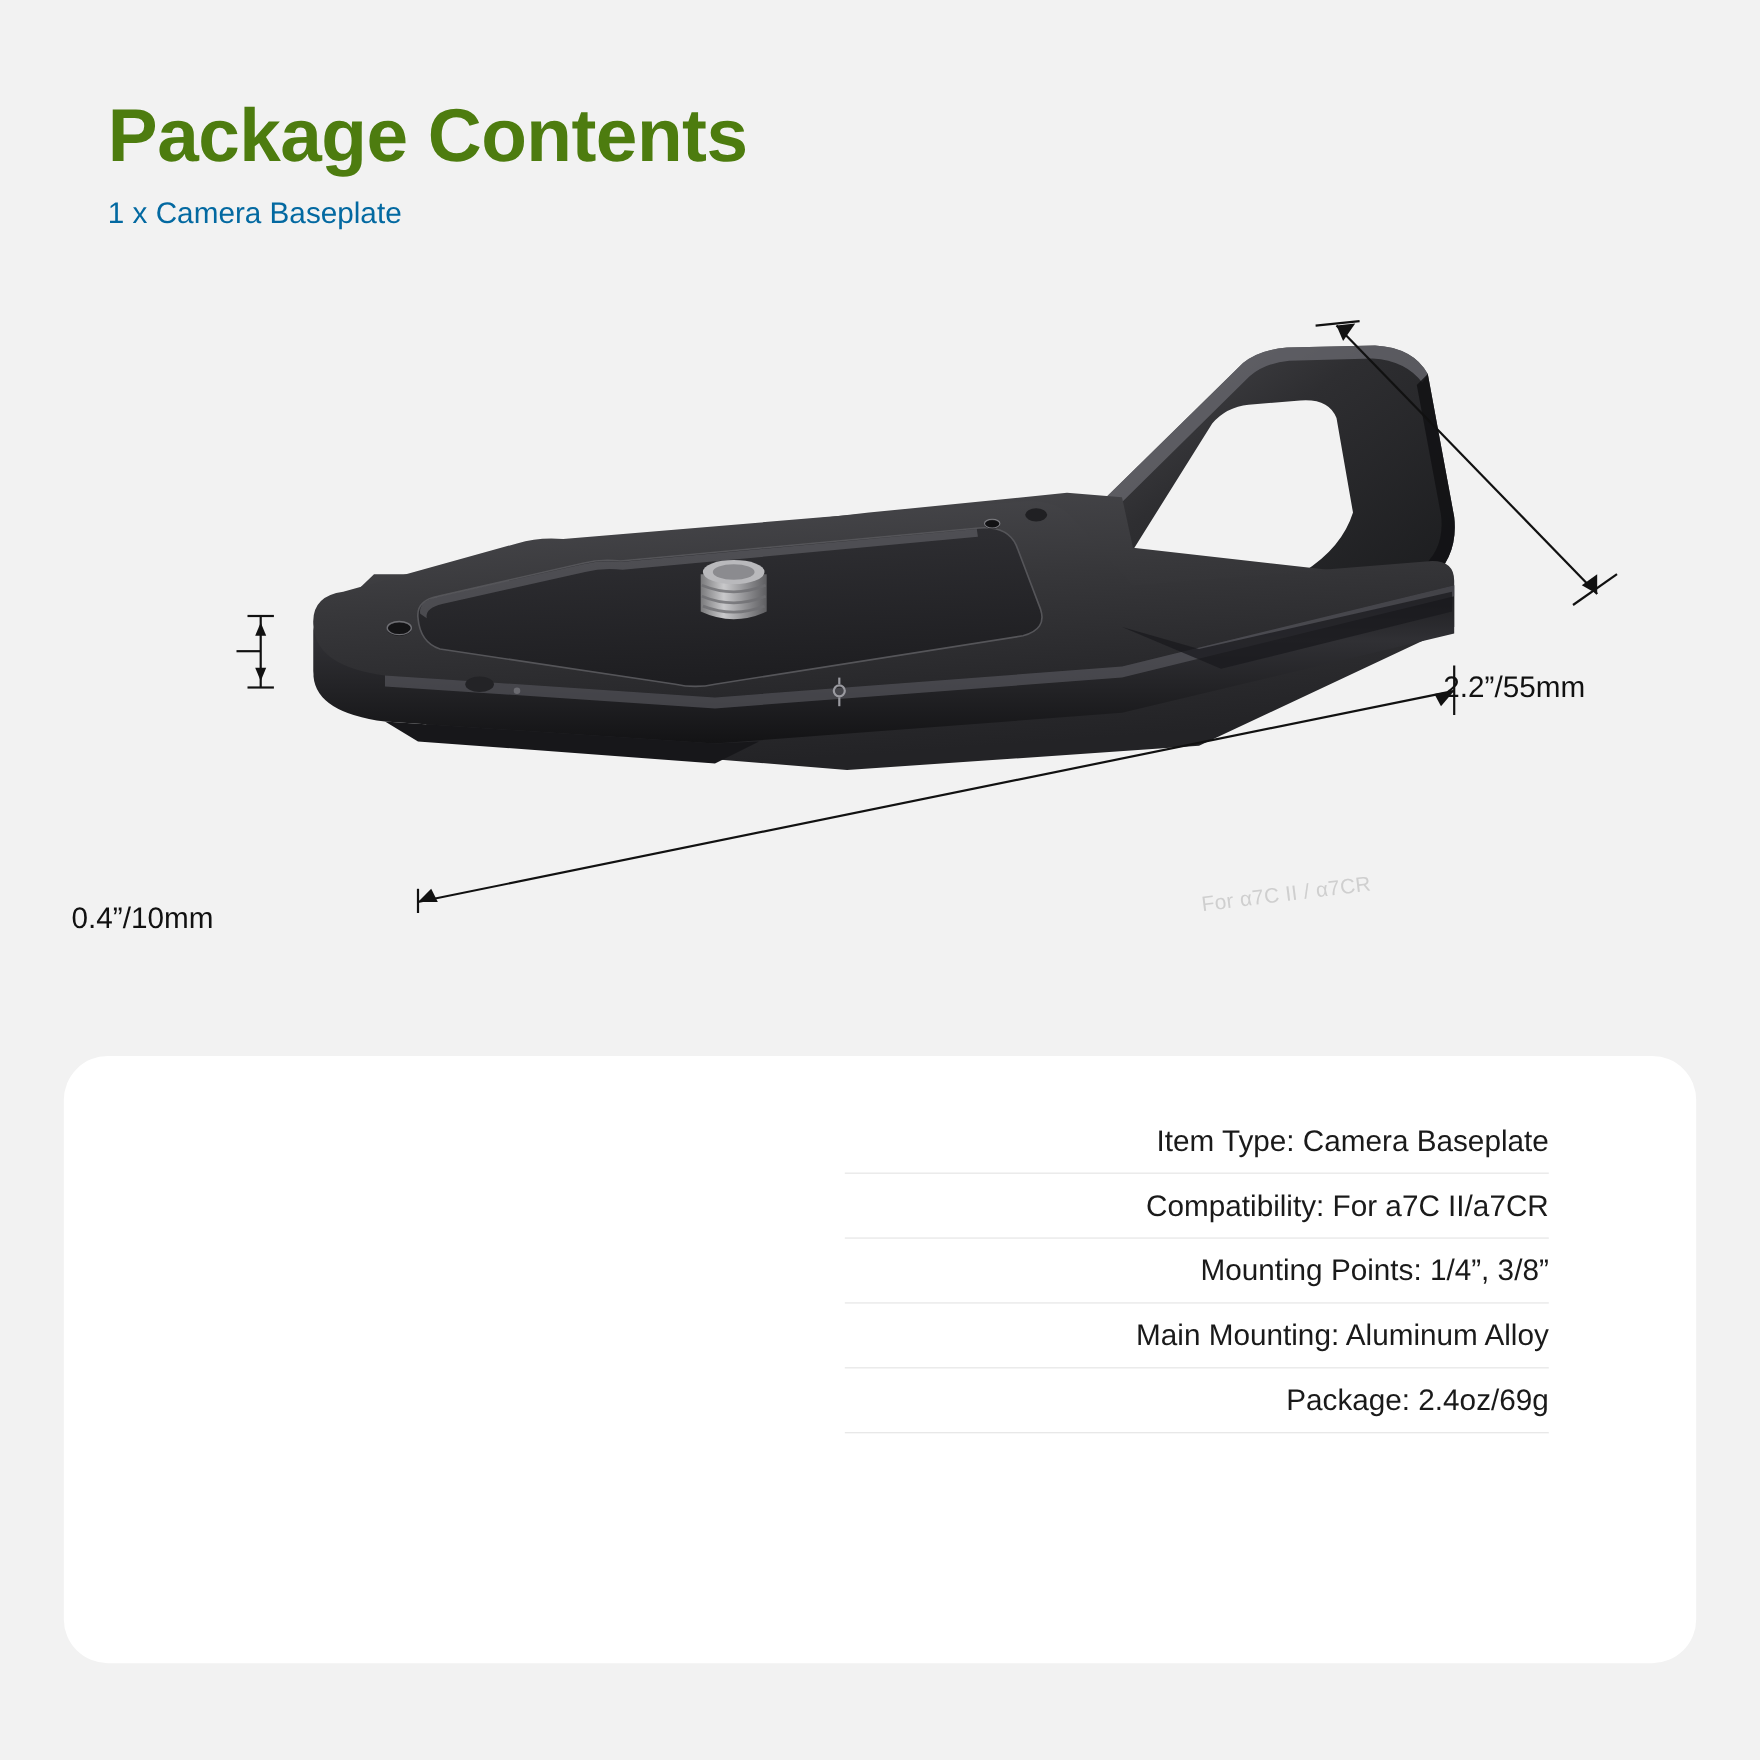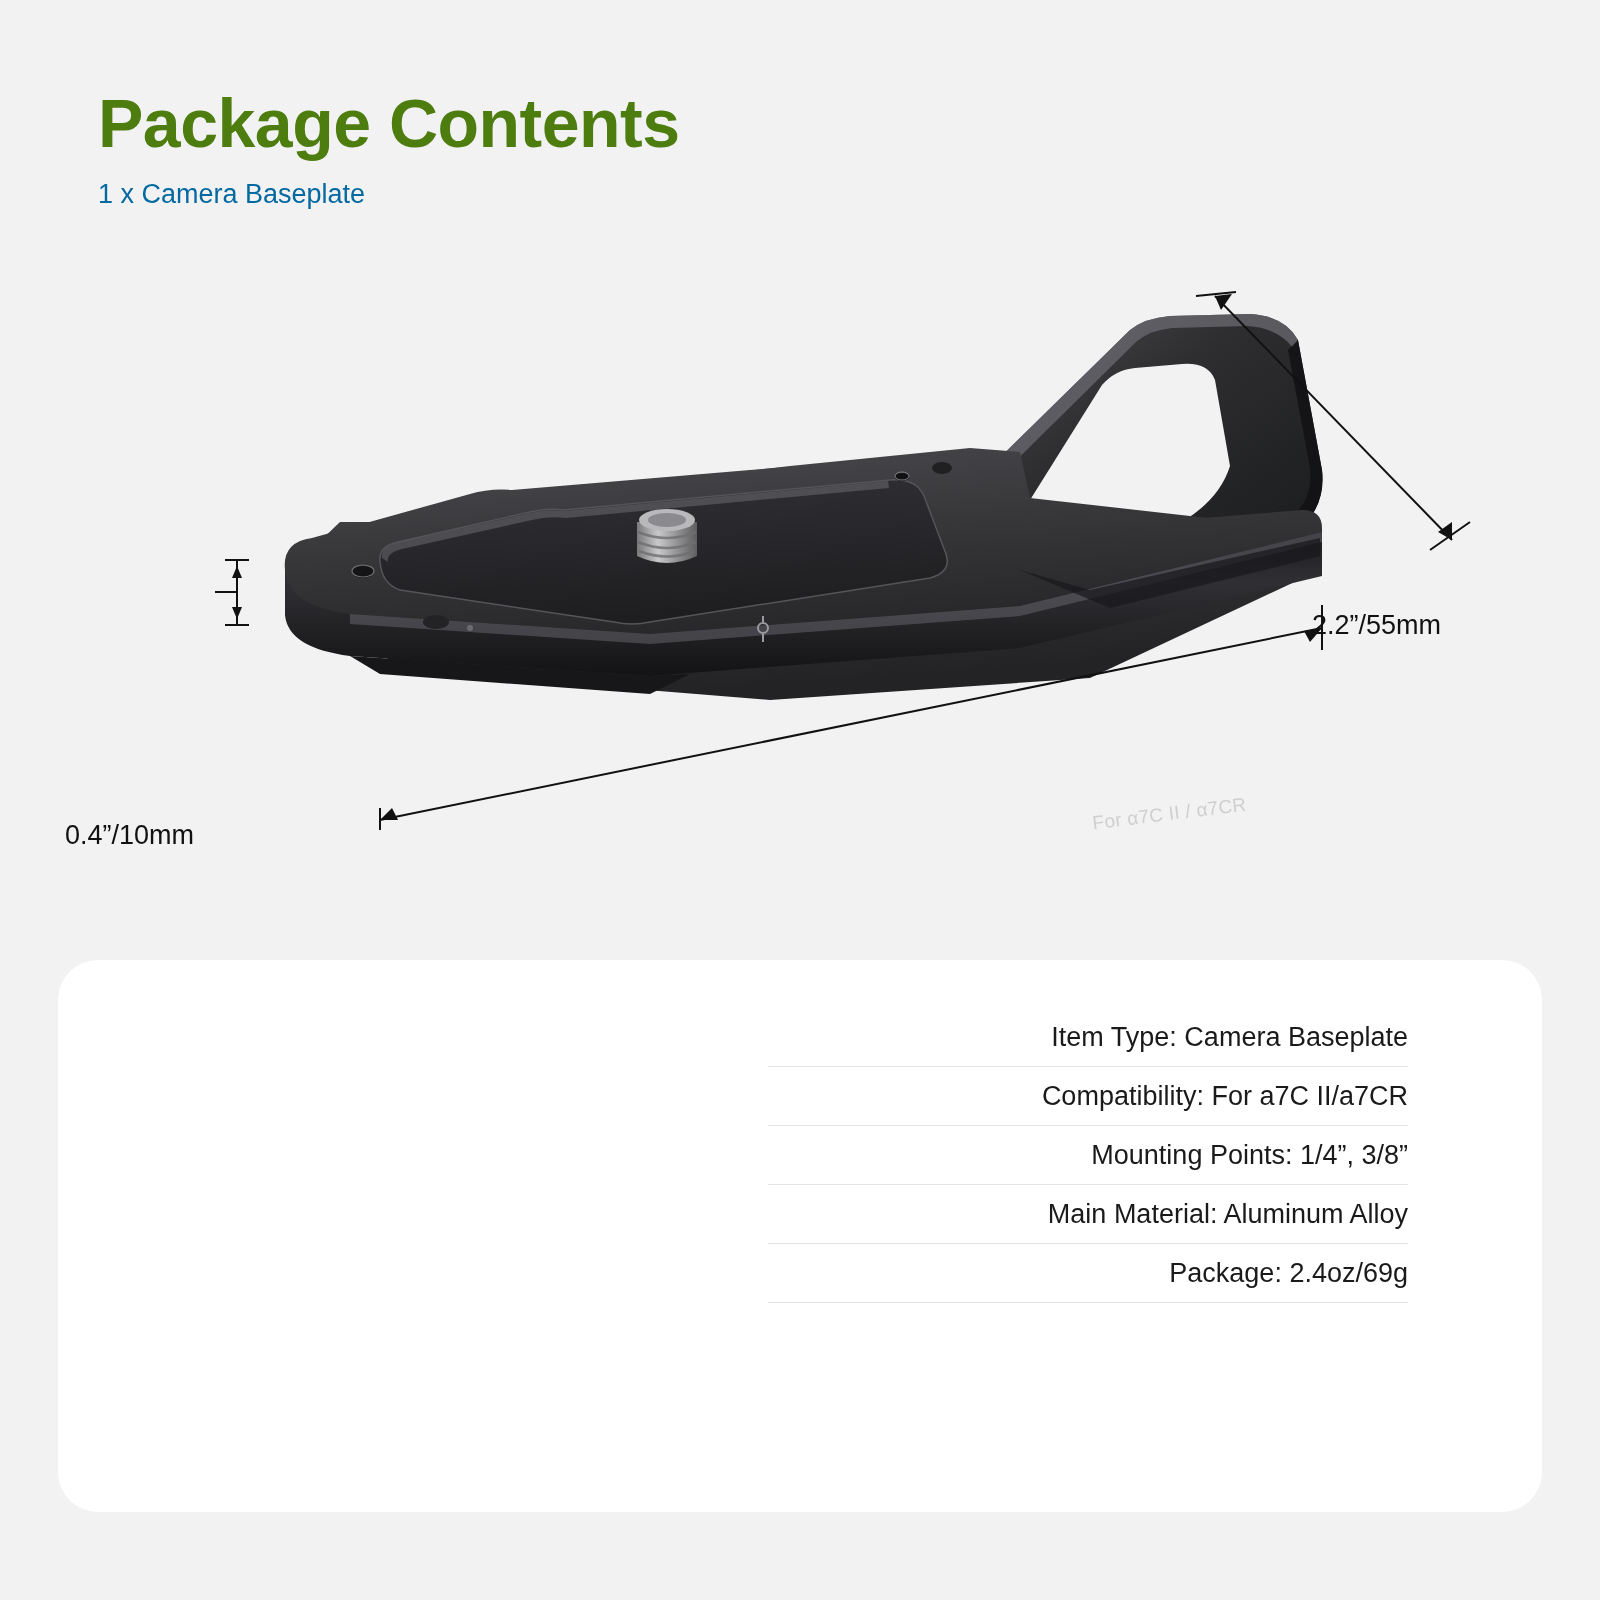--- a/index.html
+++ b/index.html
@@ -250,18 +250,18 @@
     <div class="dim-label dim-h">2.2”/55mm</div>
     <div class="dim-label dim-t">0.4”/10mm</div>
     <div class="dim-label dim-w">4.9”/124mm</div>
   </div>
 
   <div class="spec-card">
     <div class="spec-list">
       <div class="spec-row">Item Type: Camera Baseplate</div>
       <div class="spec-row">Compatibility: For a7C II/a7CR</div>
       <div class="spec-row">Mounting Points: 1/4”, 3/8”</div>
-      <div class="spec-row">Main Material: Aluminum Alloy</div>
+      <div class="spec-row">Main Mounting: Aluminum Alloy</div>
       <div class="spec-row">Package: 2.4oz/69g</div>
     </div>
   </div>
 
 </div>
 
 </body></html>

